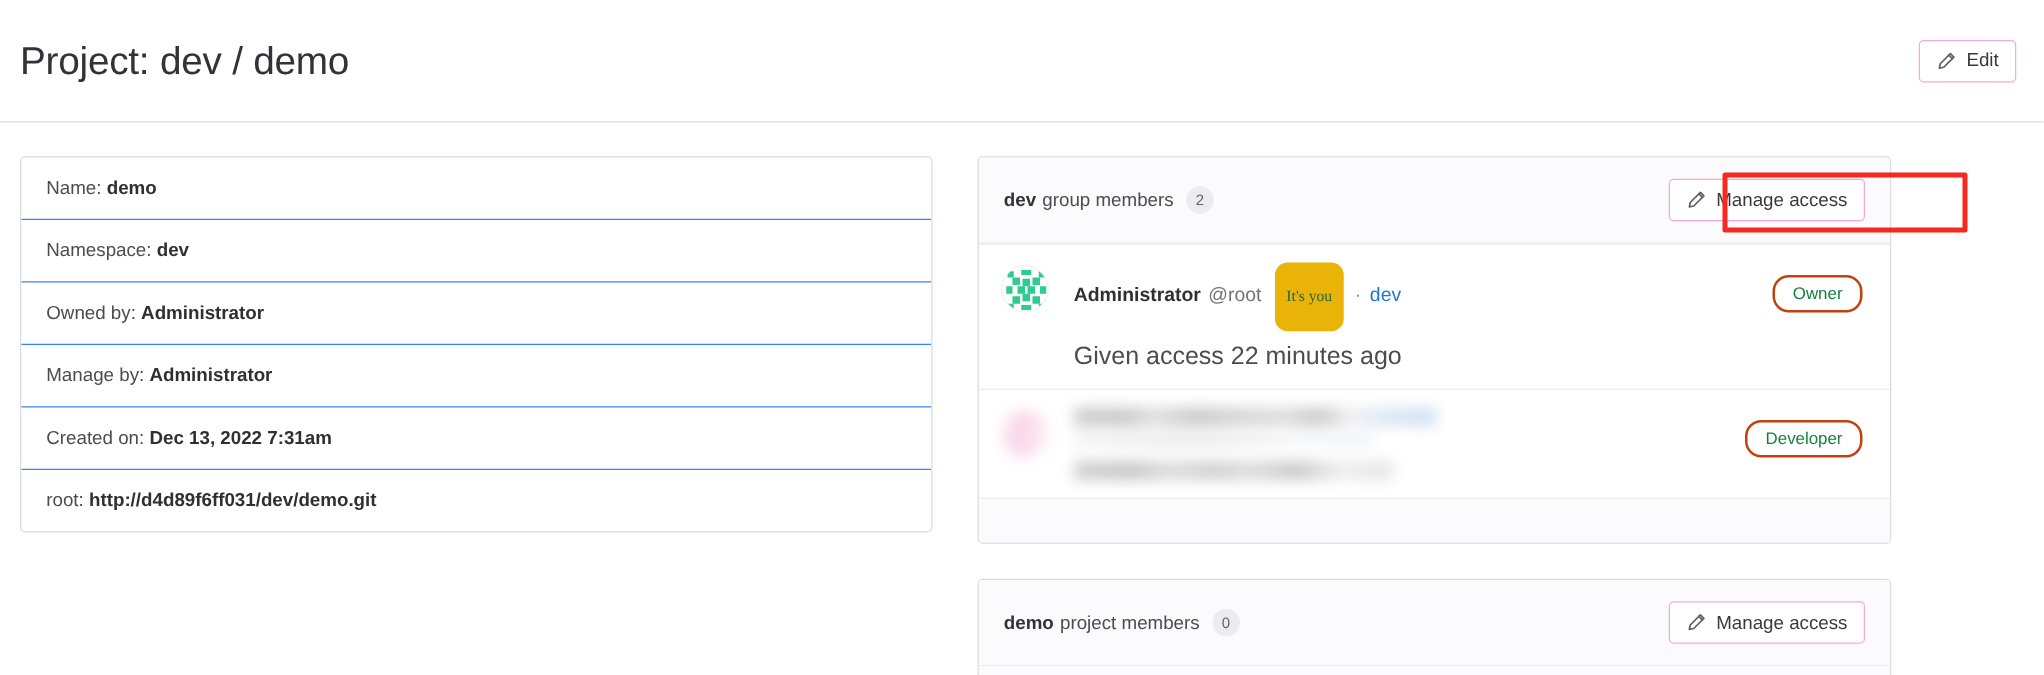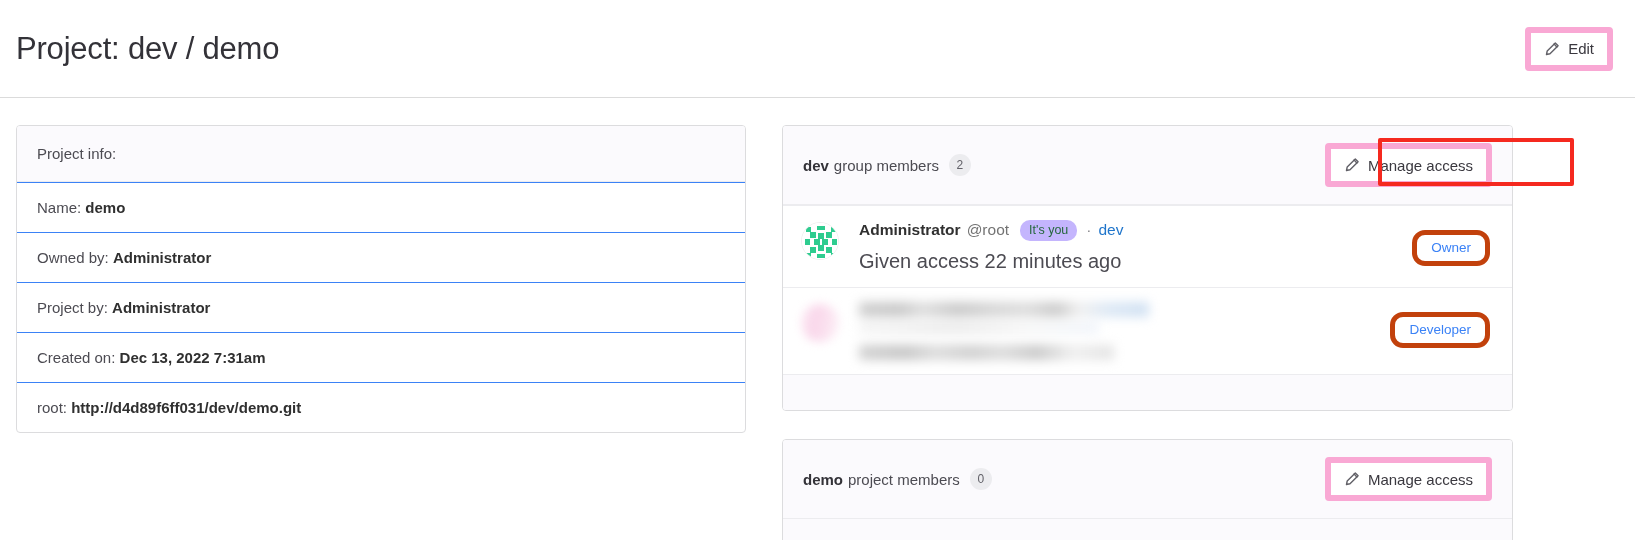--- a/index.html
+++ b/index.html
@@ -32,21 +32,21 @@
     letter-spacing: -0.2px;
     margin: 0;
     white-space: nowrap;
   }
 
   .btn {
     display: inline-flex;
     align-items: center;
     gap: 8px;
     background: #ffffff;
-    border: 6px solid #f9a8d4;
+    border: 1px solid #f9a8d4;
     border-radius: 4px;
     padding: 8px 13px;
     font-size: 15px;
     color: #3a383f;
     line-height: 1;
     cursor: pointer;
     white-space: nowrap;
   }
   .btn .ico { display: inline-flex; align-items: center; }
   .btn svg { display: block; }
@@ -136,44 +136,45 @@
     color: #303030;
     display: flex;
     align-items: center;
     flex-wrap: nowrap;
     line-height: 1.2;
   }
   .member-name { font-weight: 700; }
   .member-handle { color: #737373; font-weight: 400; margin-left: 6px; }
   .its-you {
     margin-left: 11px;
-    background: #c4b5fd;
+    background: #eab308;
     color: #24663b;
     font-size: 12.5px;
     border-radius: 10px;
-    padding: 3px 9px;
+    padding: 20px 9px;
     line-height: 1.2;
     white-space: nowrap;
+    font-family: Liberation Serif, serif;
   }
   .dot-sep { margin: 0 7px 0 9px; color: #89888d; }
   .link { color: #1f75cb; text-decoration: none; cursor: pointer; }
   .member-line2 {
     margin-top: 9px;
     font-size: 20px;
     color: #4c4b52;
   }
   .role-badge {
     position: absolute;
     right: 22px;
     top: 24px;
-    border: 5px solid #c2410c;
+    border: 2px solid #c2410c;
     border-radius: 13px;
     padding: 4px 14px;
     font-size: 13.5px;
-    color: #3b82f6;
+    color: #15803d;
     background: #fff;
     line-height: 1.35;
     white-space: nowrap;
   }
 
   
   .member-row.blurred .avatar {
     border: none;
     background: linear-gradient(100deg,#fdeef6 0%,#f9d6ea 35%,#fbe3f0 70%,#fdf4f9 100%);
     filter: blur(5px);
@@ -238,34 +239,35 @@
         </svg>
       </span>
       <span>Edit</span>
     </button>
   </div>
 
   <div class="content">
 
     <div class="col-left">
       <div class="card">
-        <div class="card-head">
-          <span class="card-head-title">Project info:</span>
-        </div>
 
         <div class="info-row">
           <span>Name:</span>
           <b>demo</b>
         </div>
         <div class="info-row">
+          <span>Namespace:</span>
+          <b>dev</b>
+        </div>
+        <div class="info-row">
           <span>Owned by:</span>
           <b>Administrator</b>
         </div>
         <div class="info-row">
-          <span>Project by:</span>
+          <span>Manage by:</span>
           <b>Administrator</b>
         </div>
         <div class="info-row">
           <span>Created on:</span>
           <b>Dec 13, 2022 7:31am</b>
         </div>
         <div class="info-row">
           <span>root:</span>
           <b>http://d4d89f6ff031/dev/demo.git</b>
         </div>

